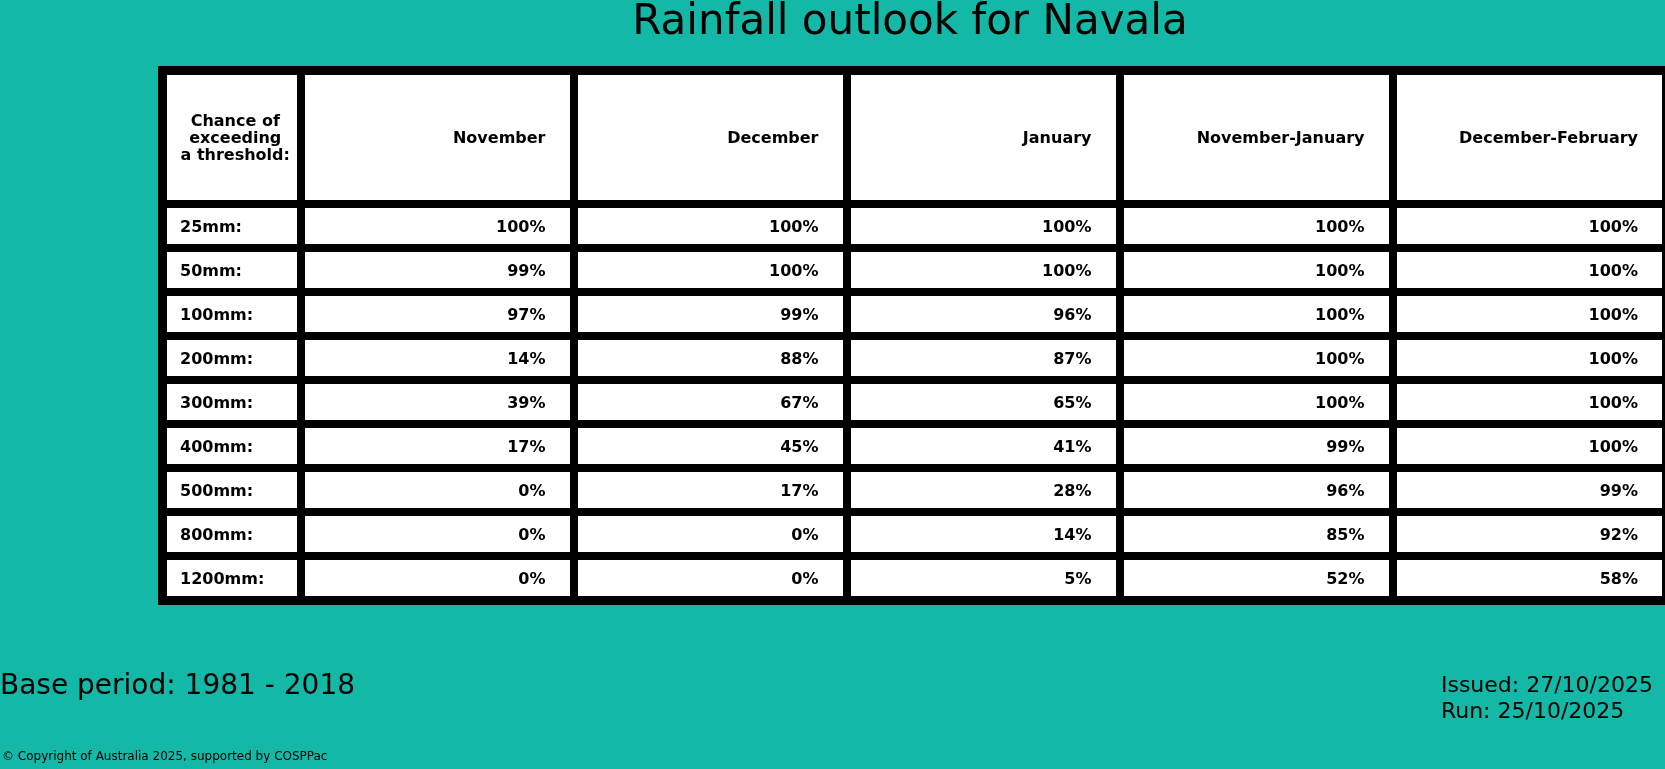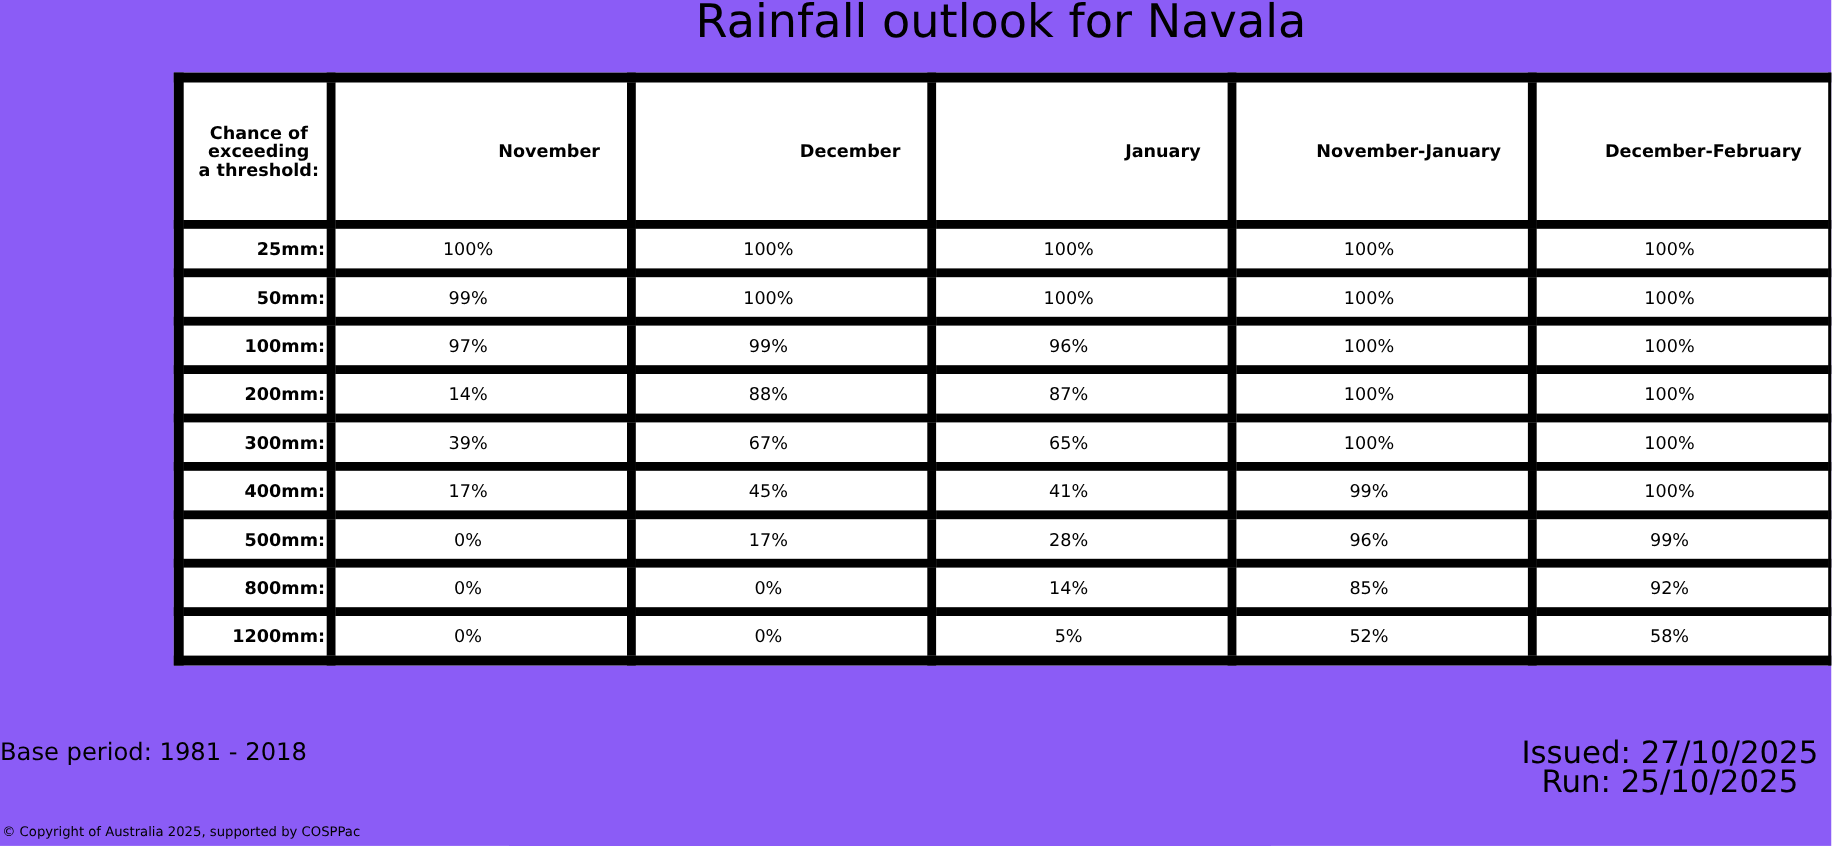--- a/index.html
+++ b/index.html
@@ -1,20 +1,20 @@
 <!DOCTYPE html>
 <html><head>
 <meta charset="utf-8">
 <style>
   html, body { margin: 0; padding: 0; background: #ffffff; }
   .page {
     position: relative;
     width: 1665px;
     height: 769px;
-    background: #8b5cf6;
+    background: #14b8a6;
     font-family: "DejaVu Sans", "Liberation Sans", sans-serif;
     color: #000000;
     overflow: hidden;
   }
   .title {
     position: absolute;
     left: 158px;
     top: -4px;
     width: 1504px;
     text-align: center;
@@ -52,48 +52,48 @@
     font-size: 16px;
   }
   th.col-head {
     text-align: right;
     padding-right: 24px;
     font-weight: bold;
     font-size: 16px;
   }
   th.row-label {
     height: 34px;
-    text-align: right;
+    text-align: left;
     padding-left: 13px;
     font-weight: bold;
     font-size: 16px;
   }
   td.val {
     height: 34px;
-    text-align: center;
+    text-align: right;
     padding-right: 24px;
-    font-weight: 400;
+    font-weight: 700;
     font-size: 16px;
   }
   .footer-left {
     position: absolute;
     left: 0px;
+    top: 672px;
+    font-size: 28px;
+    line-height: 26px;
+    text-align: left;
+    white-space: nowrap;
+  }
+  .footer-right {
+    position: absolute;
+    right: 12px;
     top: 672px;
     font-size: 22px;
     line-height: 26px;
     text-align: left;
-    white-space: nowrap;
-  }
-  .footer-right {
-    position: absolute;
-    right: 12px;
-    top: 672px;
-    font-size: 28px;
-    line-height: 26px;
-    text-align: center;
     white-space: nowrap;
   }
   .copyright {
     position: absolute;
     left: 2px;
     top: 746px;
     font-size: 12px;
     line-height: 20px;
     white-space: nowrap;
   }

